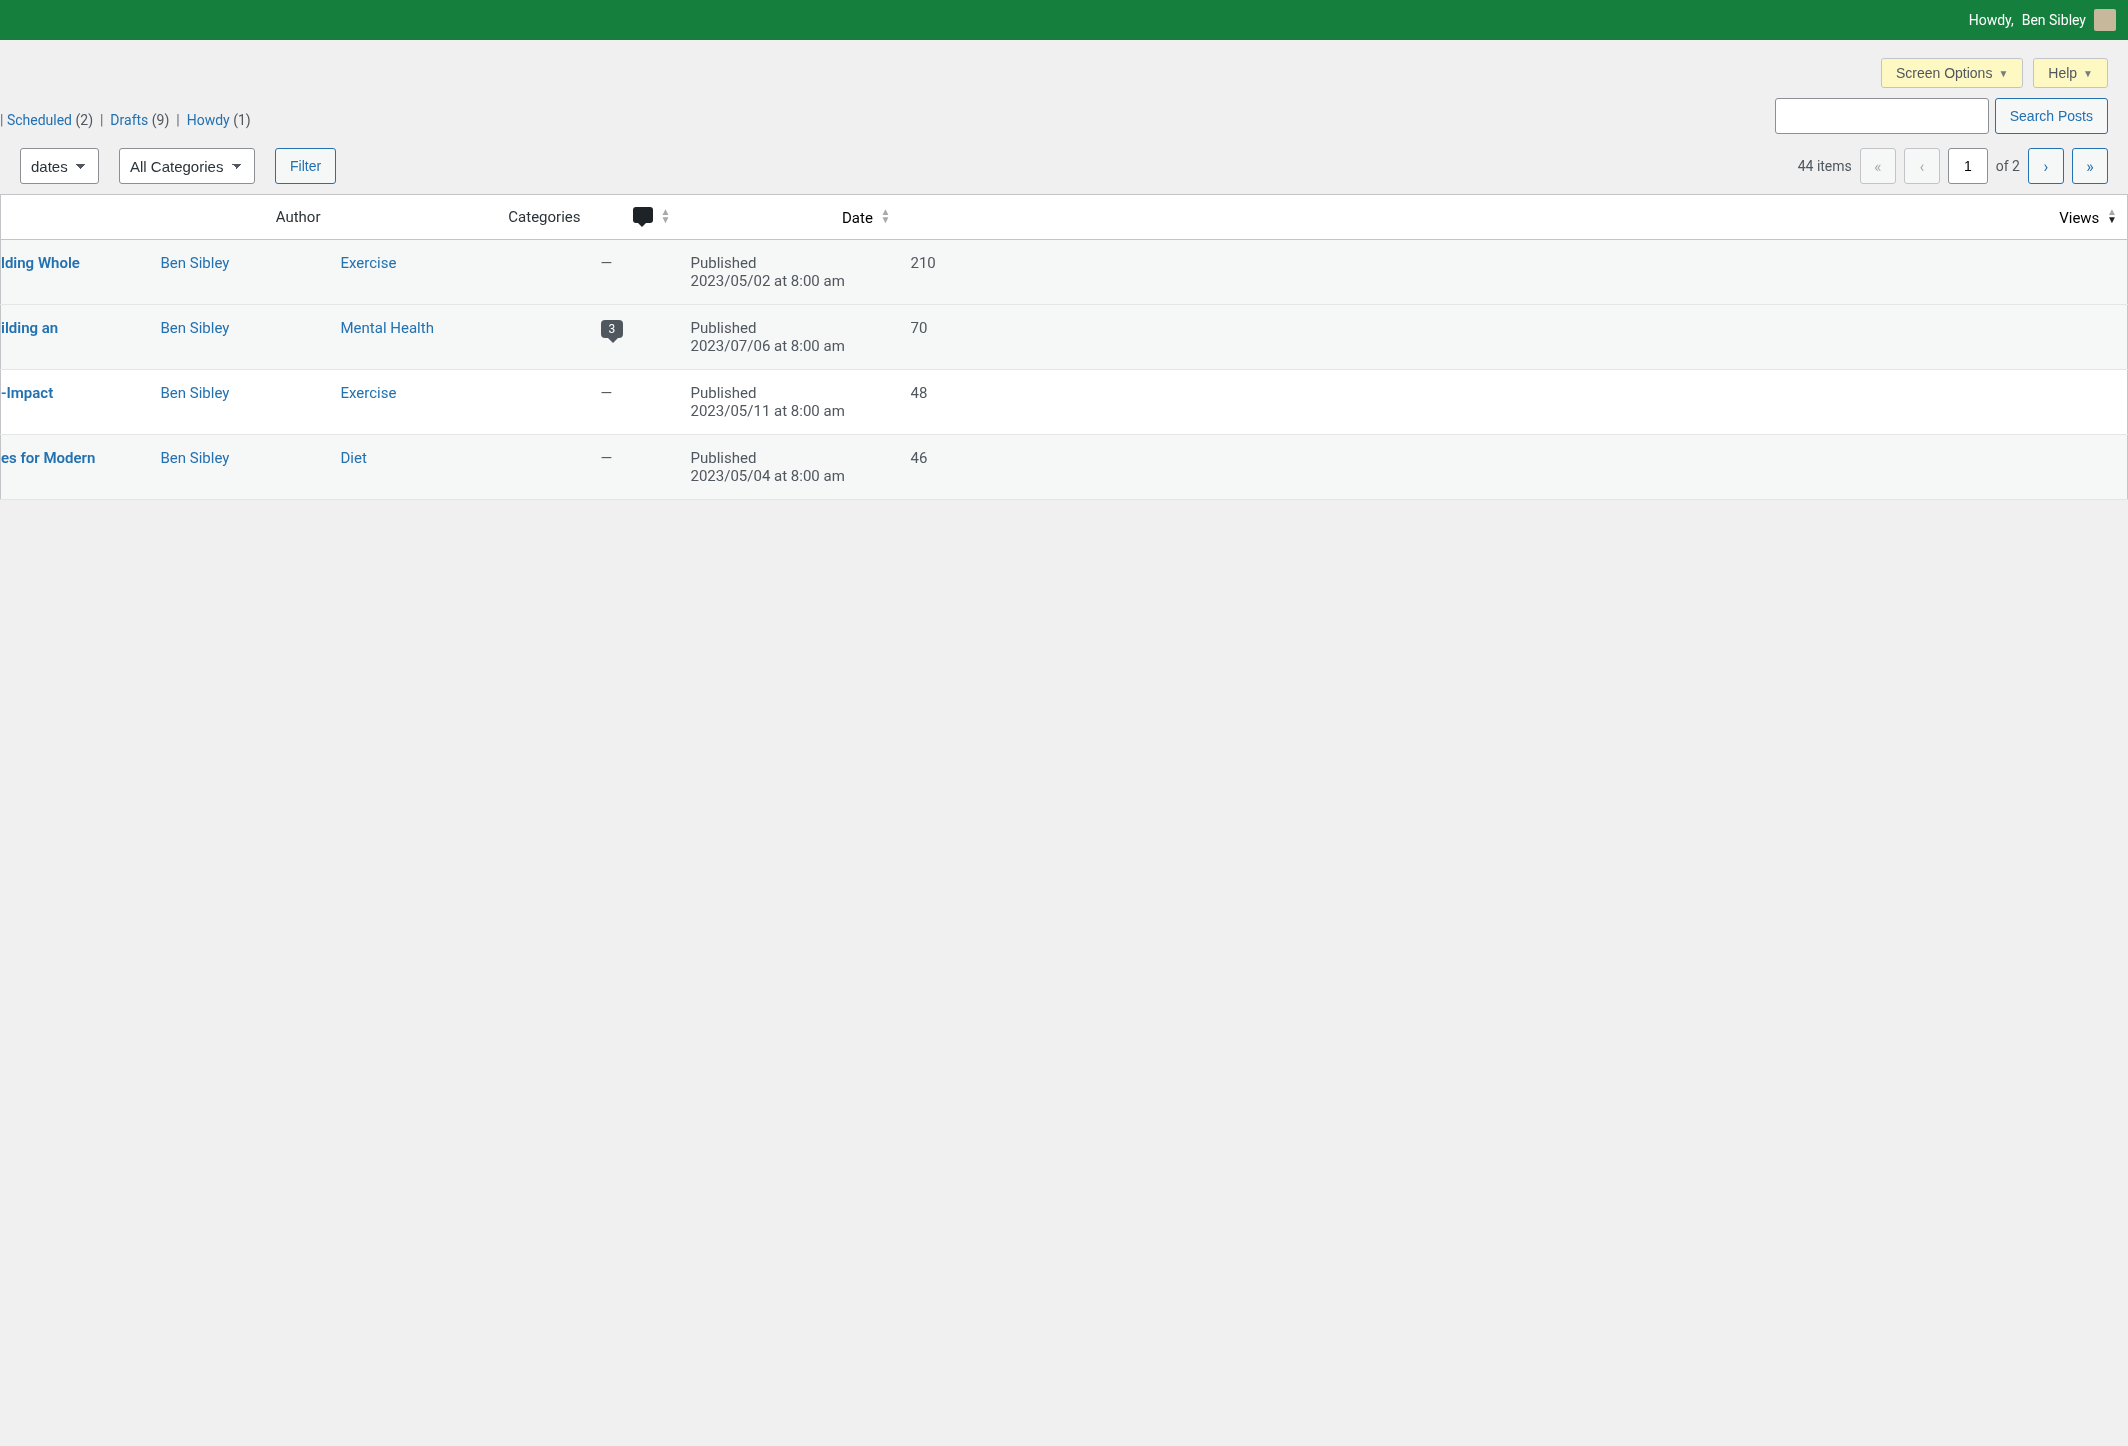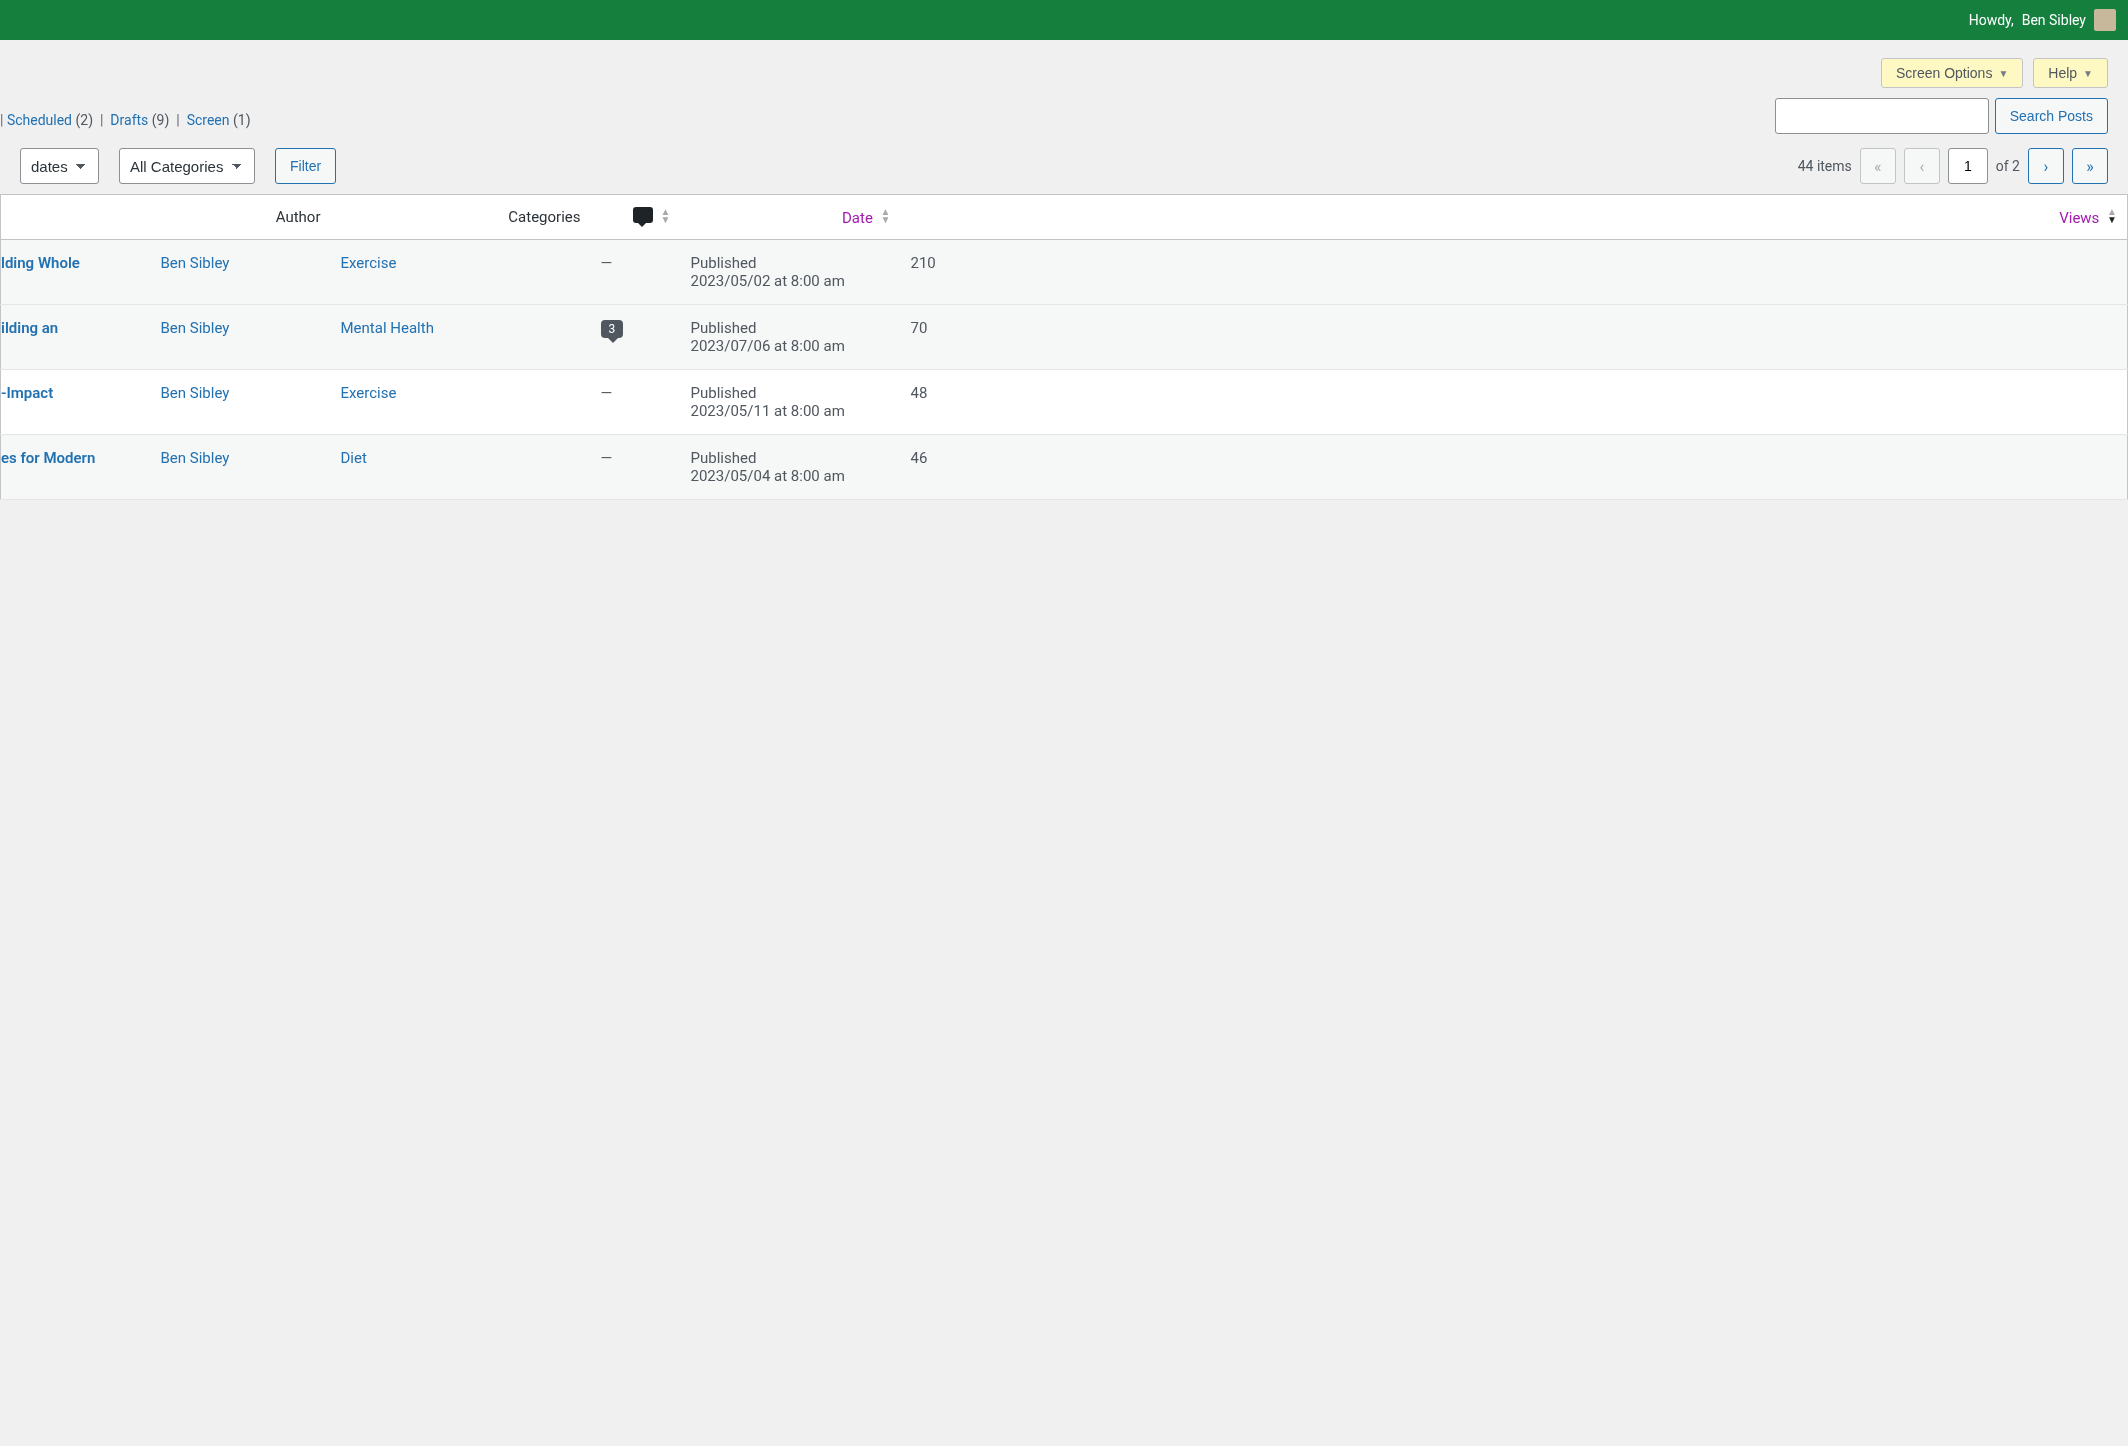--- a/index.html
+++ b/index.html
@@ -175,21 +175,21 @@
     }
     table.wp-list-table thead th {
       text-align: right;
       padding: 12px 10px;
       font-weight: 400;
       font-size: 15px;
       color: #2c3338;
       border-bottom: 1px solid #c3c4c7;
     }
     table.wp-list-table thead th.sortable a {
-      color: #a21caf;
+      color: #000000;
       text-decoration: none;
     }
     .sort-indicator {
       display: inline-block;
       margin-left: 4px;
       font-size: 10px;
       color: #a7aaad;
       line-height: 8px;
     }
     .sort-indicator.active-desc .down {
@@ -295,21 +295,21 @@
 </div>
 
 <div class="filter-row">
   <div class="status-links">
     | <a href="#">Scheduled</a>
     <span class="count">(2)</span>
     &nbsp;|&nbsp;
     <a href="#">Drafts</a>
     <span class="count">(9)</span>
     &nbsp;|&nbsp;
-    <a href="#">Screen</a>
+    <a href="#">Howdy</a>
     <span class="count">(1)</span>
   </div>
   <div class="search-area">
     <input type="text" style="">
     <button>Search Posts</button>
   </div>
 </div>
 
 <div class="toolbar-row">
   <div class="filter-controls">

